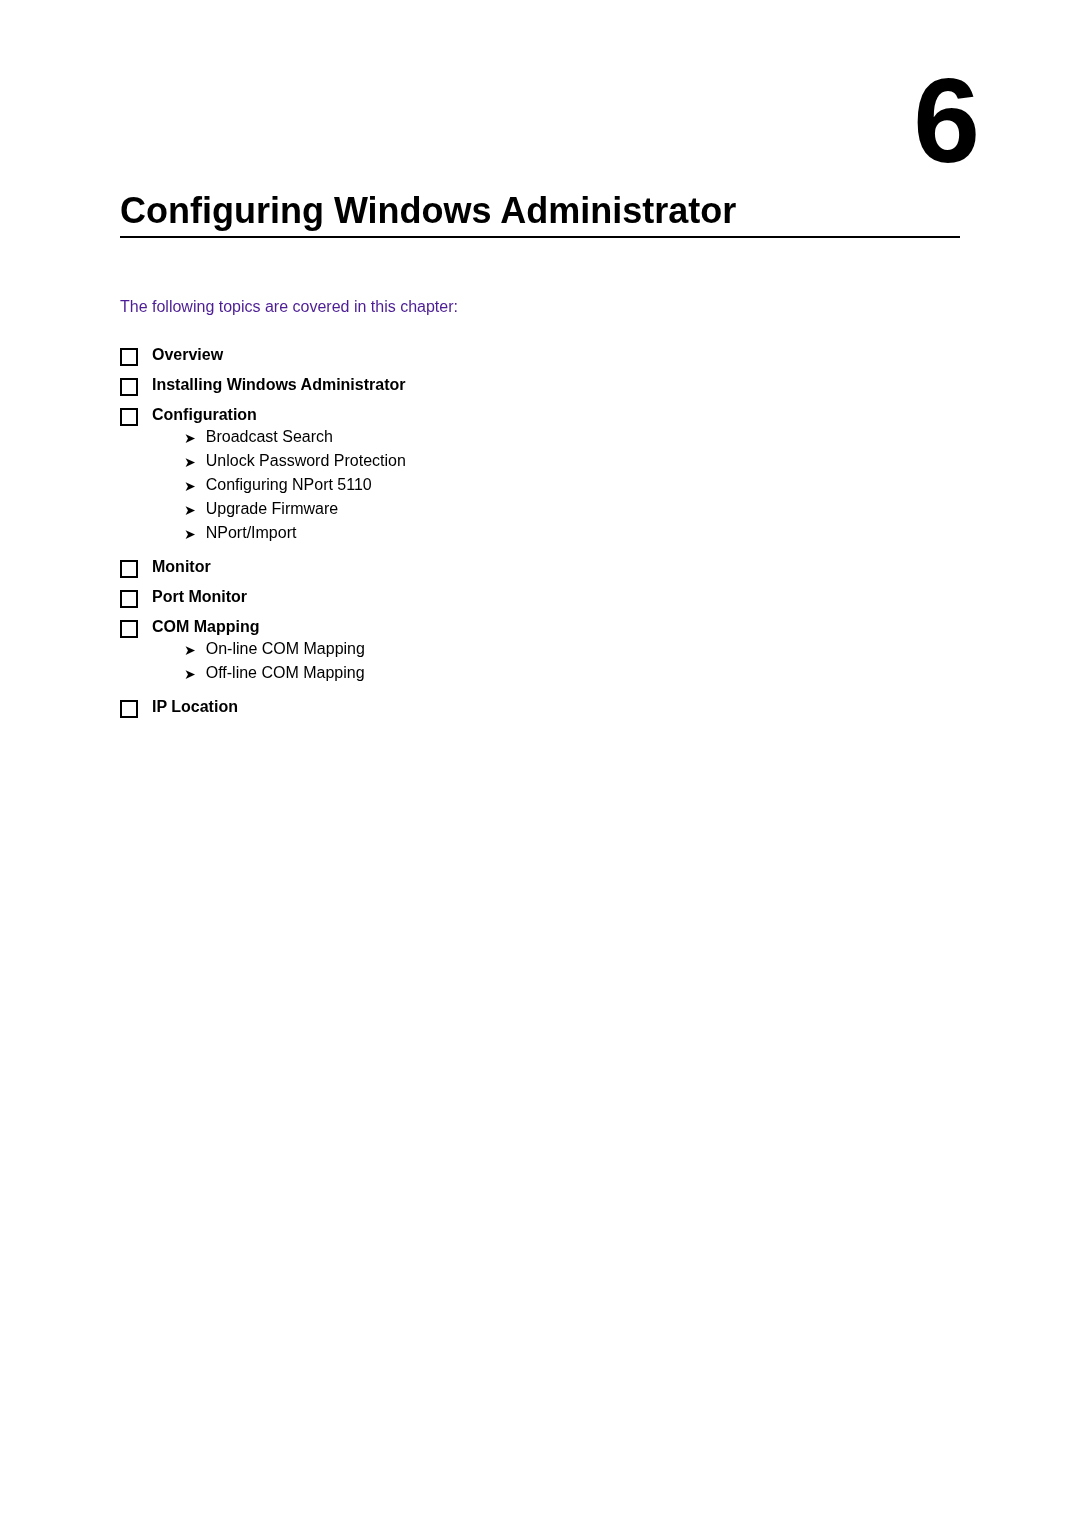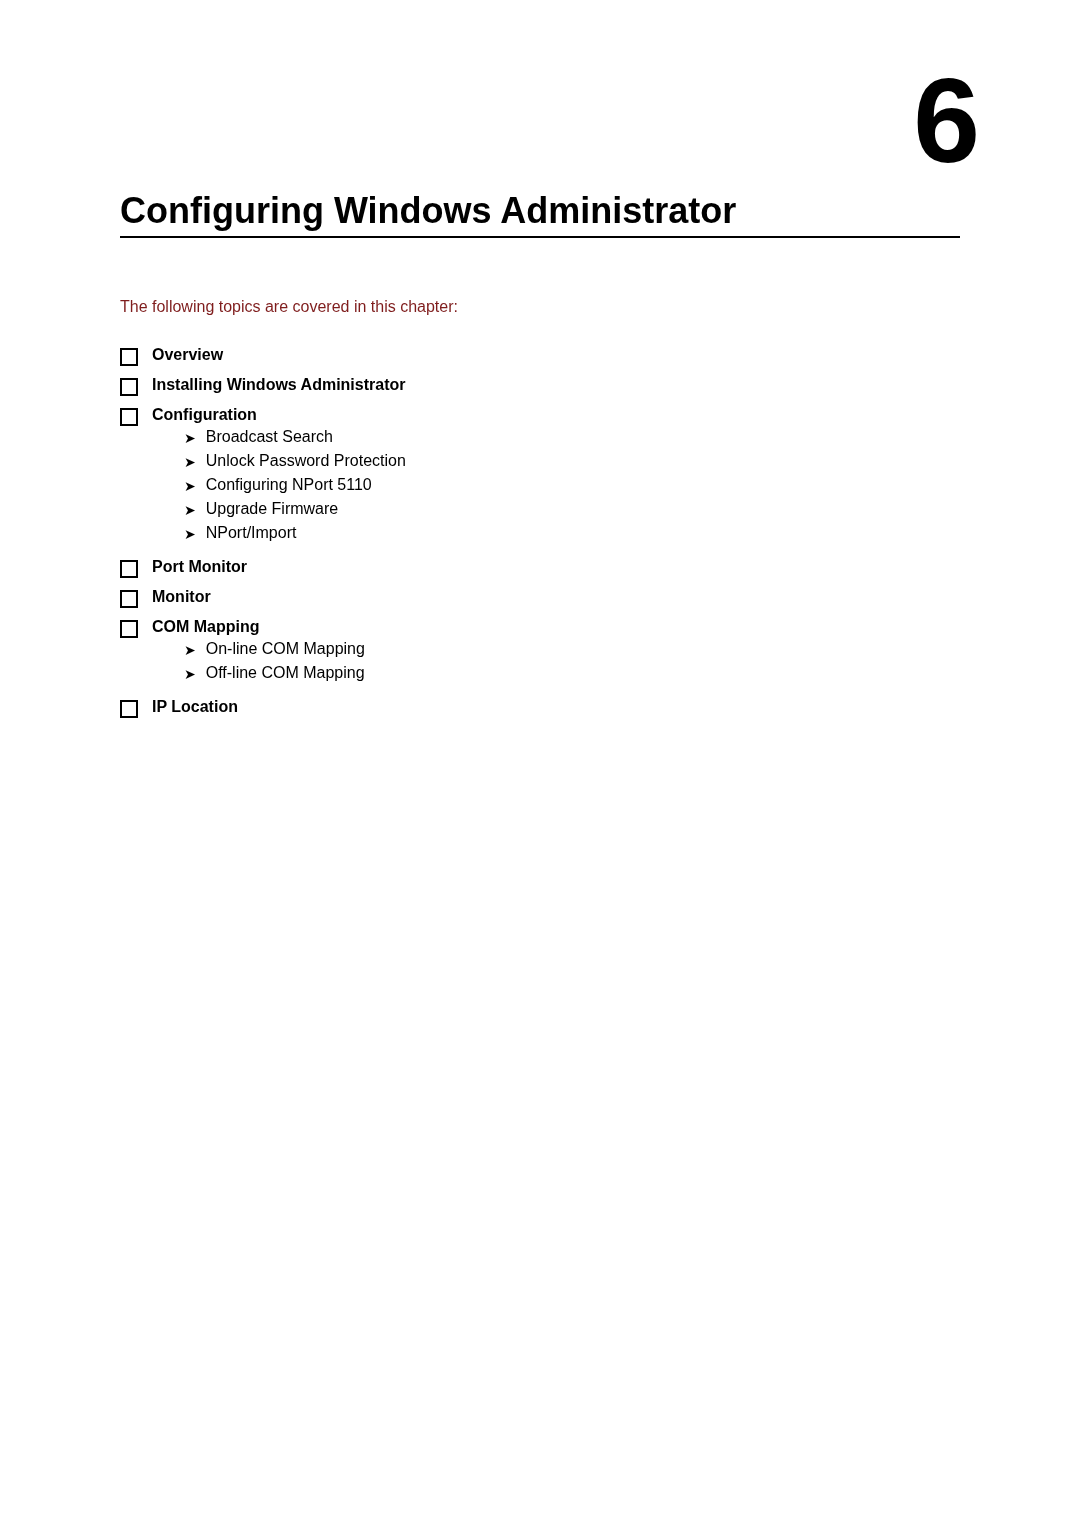--- a/index.html
+++ b/index.html
@@ -42,21 +42,21 @@
       font-weight: bold;
       font-family: Arial, Helvetica, sans-serif;
       color: #000000;
       border-bottom: 2px solid #000000;
       padding-bottom: 4px;
       margin-bottom: 60px;
     }
 
     .intro-text {
       font-size: 16px;
-      color: #7f1d1d;
+      color: #4c1d95;
       margin-bottom: 30px;
       font-family: Arial, Helvetica, sans-serif;
     }
 
     .topic-list {
       list-style: none;
       padding: 0;
       margin: 0;
     }
 
@@ -151,25 +151,25 @@
               <span class="sub-label">Upgrade Firmware</span>
             </li>
             <li class="sub-item">
               <span class="arrow-icon">➤</span>
               <span class="sub-label">NPort/Import</span>
             </li>
           </ul></div>
       </li>
       <li class="topic-item">
         <span class="checkbox-icon"></span>
-        <div><span class="topic-label-bold">Port Monitor</span></div>
+        <div><span class="topic-label-bold">Monitor</span></div>
       </li>
       <li class="topic-item">
         <span class="checkbox-icon"></span>
-        <div><span class="topic-label-bold">Monitor</span></div>
+        <div><span class="topic-label-bold">Port Monitor</span></div>
       </li>
       <li class="topic-item">
         <span class="checkbox-icon"></span>
         <div><span class="topic-label-bold">COM Mapping</span><ul class="sub-list">
             <li class="sub-item">
               <span class="arrow-icon">➤</span>
               <span class="sub-label">On-line COM Mapping</span>
             </li>
             <li class="sub-item">
               <span class="arrow-icon">➤</span>

